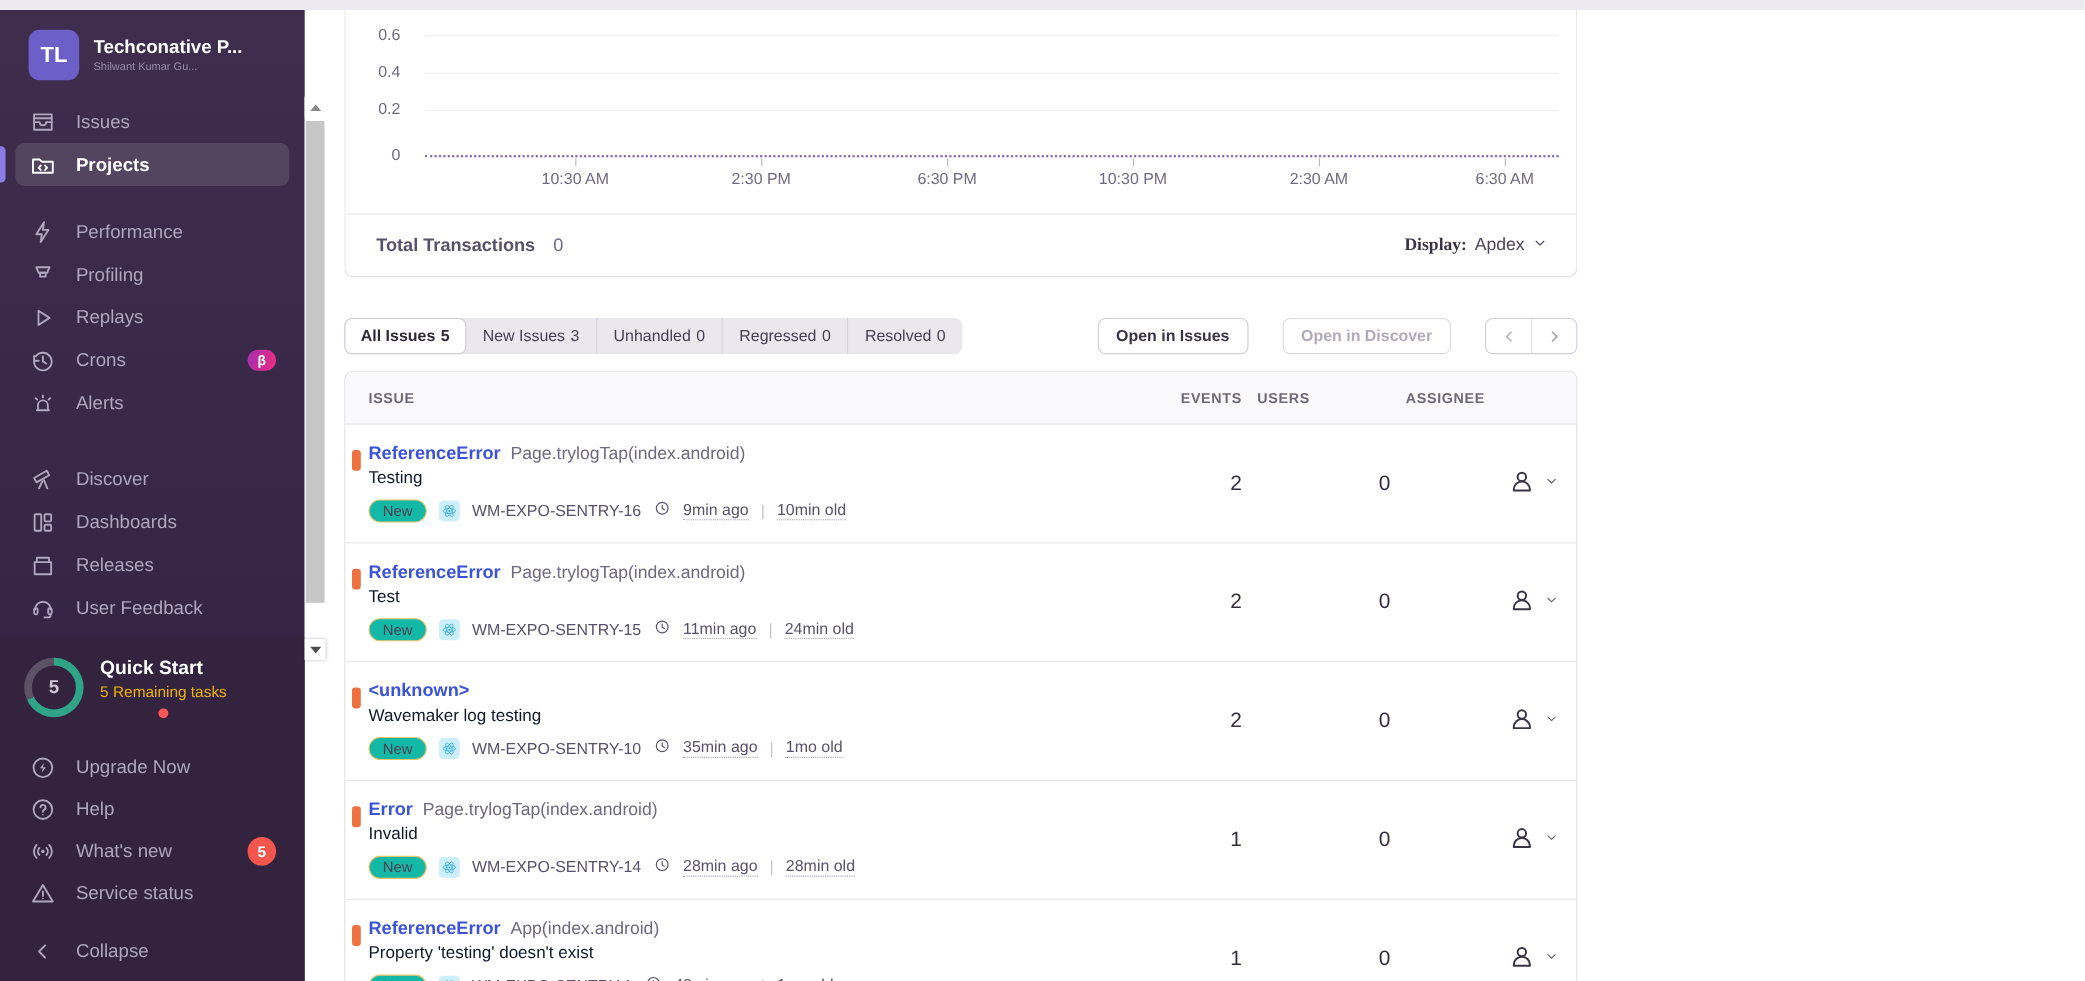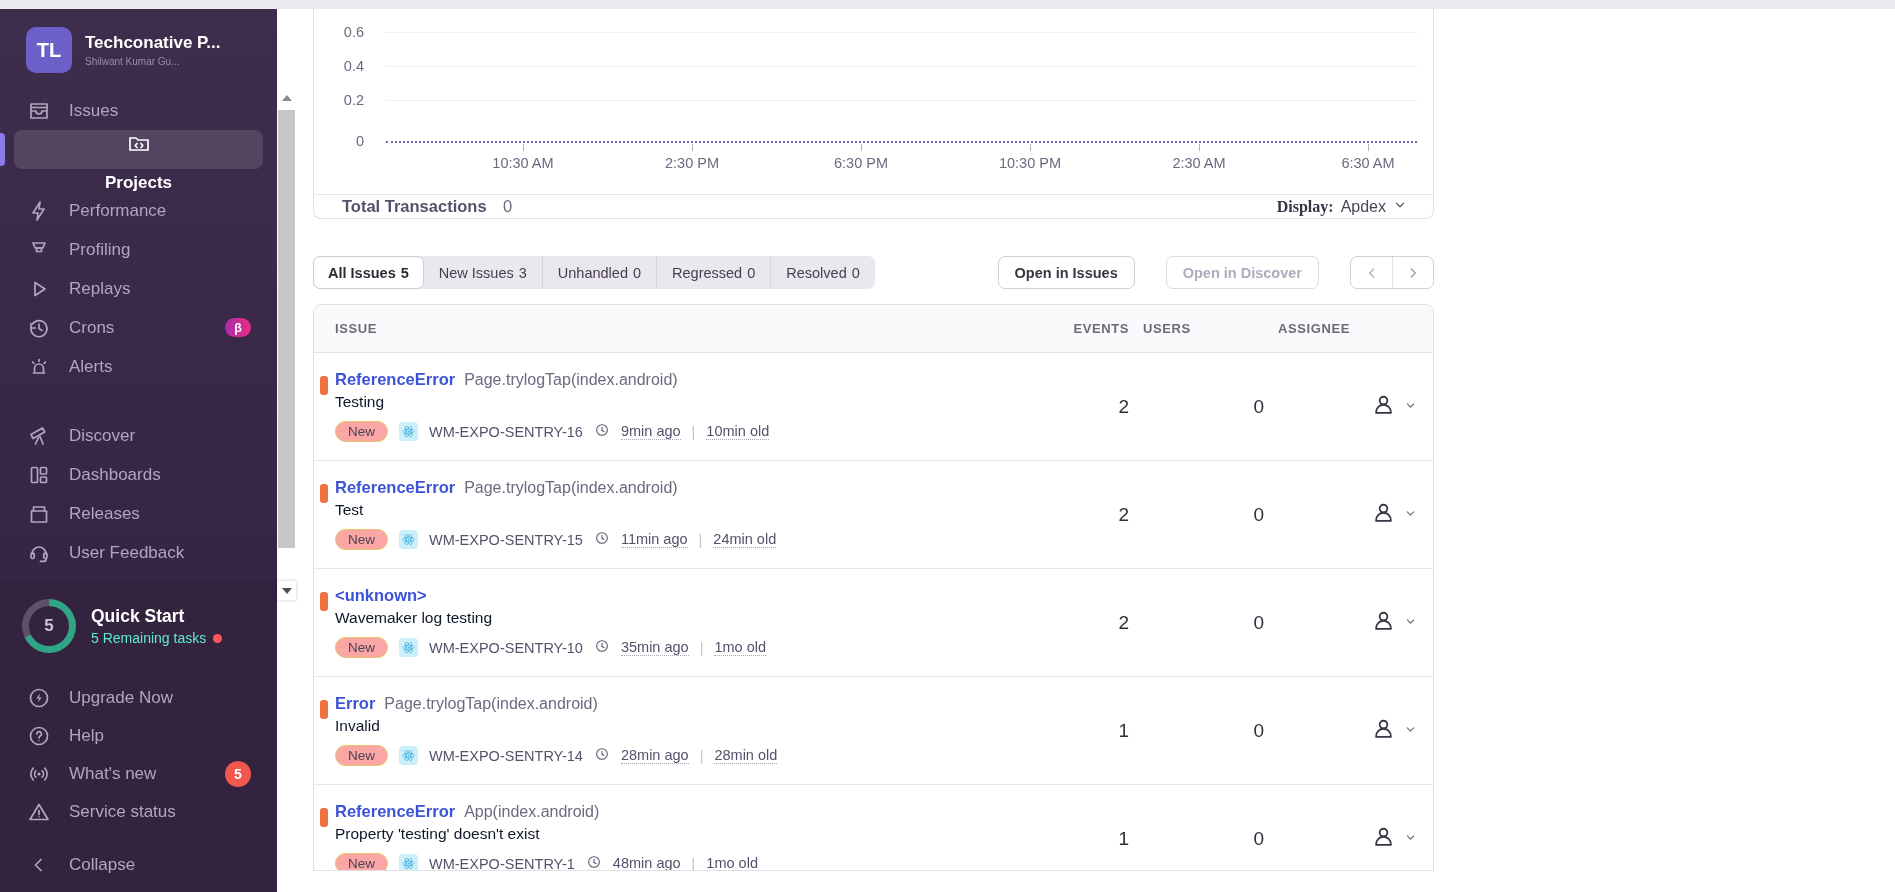--- a/index.html
+++ b/index.html
@@ -16,56 +16,56 @@
     font-weight:bold; font-size:20px; display:flex; align-items:center; justify-content:center; flex:0 0 46px; }
   .org-meta { min-width:0; }
   .org-name { color:#fff; font-weight:bold; font-size:17px; white-space:nowrap; overflow:hidden; }
   .org-user { color:#998da9; font-size:10px; margin-top:3px; white-space:nowrap; overflow:hidden; }
   .nav { margin-top:4px; }
   .nav-item { position:relative; display:flex; align-items:center; gap:17px; height:39px;
     margin:0 14px; padding:0 12px; border-radius:8px; font-size:17px; cursor:pointer; }
   .nav-item .icn { width:26px; height:26px; flex:0 0 26px; display:flex; align-items:center; justify-content:center; }
   .icn svg { width:24px; height:24px; stroke:currentColor; fill:none; stroke-width:1.7;
     stroke-linecap:round; stroke-linejoin:round; }
-  .nav-item.active { background:rgba(255,255,255,.12); color:#fff; font-weight:bold;flex-direction:column; }
+  .nav-item.active { background:rgba(255,255,255,.12); color:#fff; font-weight:bold; }
   .active-bar { position:absolute; left:-14px; top:3px; width:5px; height:33px; border-radius:0 4px 4px 0; background:#8a7ce8; }
   .nav-gap-sm { height:22px; } .nav-gap-md { height:30px; }
   .badge-beta { margin-left:auto; min-width:26px; height:19px; border-radius:10px; padding:0 7px;
     background:linear-gradient(100deg,#a32fb0,#ee2b81); color:#fff; font-size:12.5px; font-weight:bold;
     display:flex; align-items:center; justify-content:center; }
   .badge-red { margin-left:auto; width:26px; height:26px; border-radius:50%; background:#f2564d;
     color:#fff; font-size:14px; font-weight:bold; display:flex; align-items:center; justify-content:center; }
   .sidebar-bottom { position:absolute; left:0; right:0; bottom:0; background:#33233f; padding-top:12px; }
   .quickstart { display:flex; align-items:center; gap:15px; padding:6px 16px 8px 22px; cursor:pointer; }
   .qs-ring { width:54px; height:54px; border-radius:50%; flex:0 0 54px;
     background:conic-gradient(#2fa487 0 68%, #5d5168 68% 100%); position:relative; }
   .qs-ring-inner { position:absolute; inset:7px; border-radius:50%; background:#33233f;
     display:flex; align-items:center; justify-content:center; color:#cdc5d6; font-size:17px; font-weight:bold; }
   .qs-title { color:#fff; font-weight:bold; font-size:17.5px; }
-  .qs-sub { color:#5eead4; font-size:14px; margin-top:3px; display:flex; align-items:center; gap:7px; }
+  .qs-sub { color:#eab308; font-size:14px; margin-top:3px; display:flex; align-items:center; gap:7px;flex-direction:column; }
   .qs-dot { width:9px; height:9px; border-radius:50%; background:#ff5757; display:inline-block; }
   .nav-footer { margin-top:18px; }
   .nav-footer .nav-item { height:38px; }
   .collapse-row { margin-top:14px; margin-bottom:8px; }
 
   
   .sb-scroll { position:absolute; left:277px; top:88px; width:19px; height:512px; background:#fff; z-index:20; }
   .sb-btn { position:absolute; left:0; width:19px; height:19px; background:#fff;
     display:flex; align-items:center; justify-content:center; cursor:pointer; }
   .sb-up { top:0; } .sb-down { bottom:0; box-shadow:0 0 3px rgba(0,0,0,.25); }
   .tri-up { width:0; height:0; border-left:5px solid transparent; border-right:5px solid transparent; border-bottom:6px solid #8a8a8a; }
   .tri-down { width:0; height:0; border-left:5px solid transparent; border-right:5px solid transparent; border-top:6px solid #4f4f4f; }
   .sb-thumb { position:absolute; left:1px; top:22px; width:17px; height:438px; background:#c6c6c6; cursor:pointer; }
 
   
   .main { position:absolute; left:277px; top:9px; right:0; bottom:0; background:#fff; }
   .content { position:absolute; left:36px; top:0; width:1121px; }
 
   
-  .chart-card { position:relative; width:1121px; height:210px;
+  .chart-card { position:relative; width:1121px; height:243px;
     border:1px solid #e2dfe7; border-top:none; border-radius:0 0 8px 8px; background:#fff; }
   .gridline { position:absolute; left:72px; right:16px; height:1px; background:#f0eef3; }
   .ytick { position:absolute; width:50px; text-align:right; font-size:14.5px; color:#6e6880; }
   .zero-line { position:absolute; left:72px; right:16px; top:132px; border-top:2px dotted #7a68b5; }
   .xtick-mark { position:absolute; width:1px; height:7px; background:#b9b3c1; top:135px; }
   .xtick-label { position:absolute; top:146px; width:110px; margin-left:-55px; text-align:center; font-size:14.5px; color:#6e6880; }
   .chart-footer { position:absolute; left:0; right:0; top:185px; bottom:0; border-top:1px solid #e8e5ec;
     display:flex; align-items:center; justify-content:space-between; padding:0 26px 0 28px; }
   .tt-label { font-weight:bold; font-size:16.5px; color:#57516b; }
   .tt-value { font-size:16.5px; color:#6e6880; margin-left:12px; }
@@ -100,21 +100,21 @@
   .col-users { width:135px; text-align:left; padding-right:14px; }
   .col-assignee { width:155px; text-align:left; padding-right:16px; }
   .t-row { display:flex; position:relative; border-bottom:1px solid #eae7ee; height:108px; }
   .level-bar { position:absolute; left:6px; top:23px; width:8px; height:19px; border-radius:3px; background:#ef7140; }
   .issue-cell { flex:1; padding:17px 0 0 21px; min-width:0; }
   .i-line1 { display:flex; align-items:baseline; gap:9px; }
   .i-type { color:#3c52d9; font-weight:bold; font-size:16.5px; cursor:pointer; }
   .i-loc { color:#6e6880; font-size:16px; }
   .i-msg { color:#0f172a; font-size:15.5px; margin-top:4px; }
   .i-meta { display:flex; align-items:center; gap:11px; margin-top:10px; }
-  .pill-new { font-size:13.5px; color:#4a4354; border:1px solid #e5c46d; background:#fca5a5;
+  .pill-new { font-size:13.5px; color:#4a4354; border:1px solid #e5c46d; background:#14b8a6;
     border-radius:12px; padding:2px 12px; }
   .react-ic { width:19px; height:19px; border-radius:4px; background:#cdeefb;
     display:flex; align-items:center; justify-content:center; }
   .react-ic svg { width:15px; height:15px; stroke:#1fa8dc; fill:none; stroke-width:1; }
   .i-project { font-size:14.5px; color:#57516b; }
   .clock-ic svg { width:16px; height:16px; stroke:#57516b; fill:none; stroke-width:1.6; stroke-linecap:round; }
   .i-time { font-size:14.5px; color:#57516b; border-bottom:1px dotted #a9a2b4; cursor:default; }
   .meta-sep { color:#c6c1cf; font-size:14.5px; }
   .num-cell { display:flex; align-items:center; justify-content:flex-end; font-size:19px; color:#332d3c; }
   .assignee-cell { display:flex; align-items:center; justify-content:flex-end; gap:7px; padding-right:16px; cursor:pointer; }

